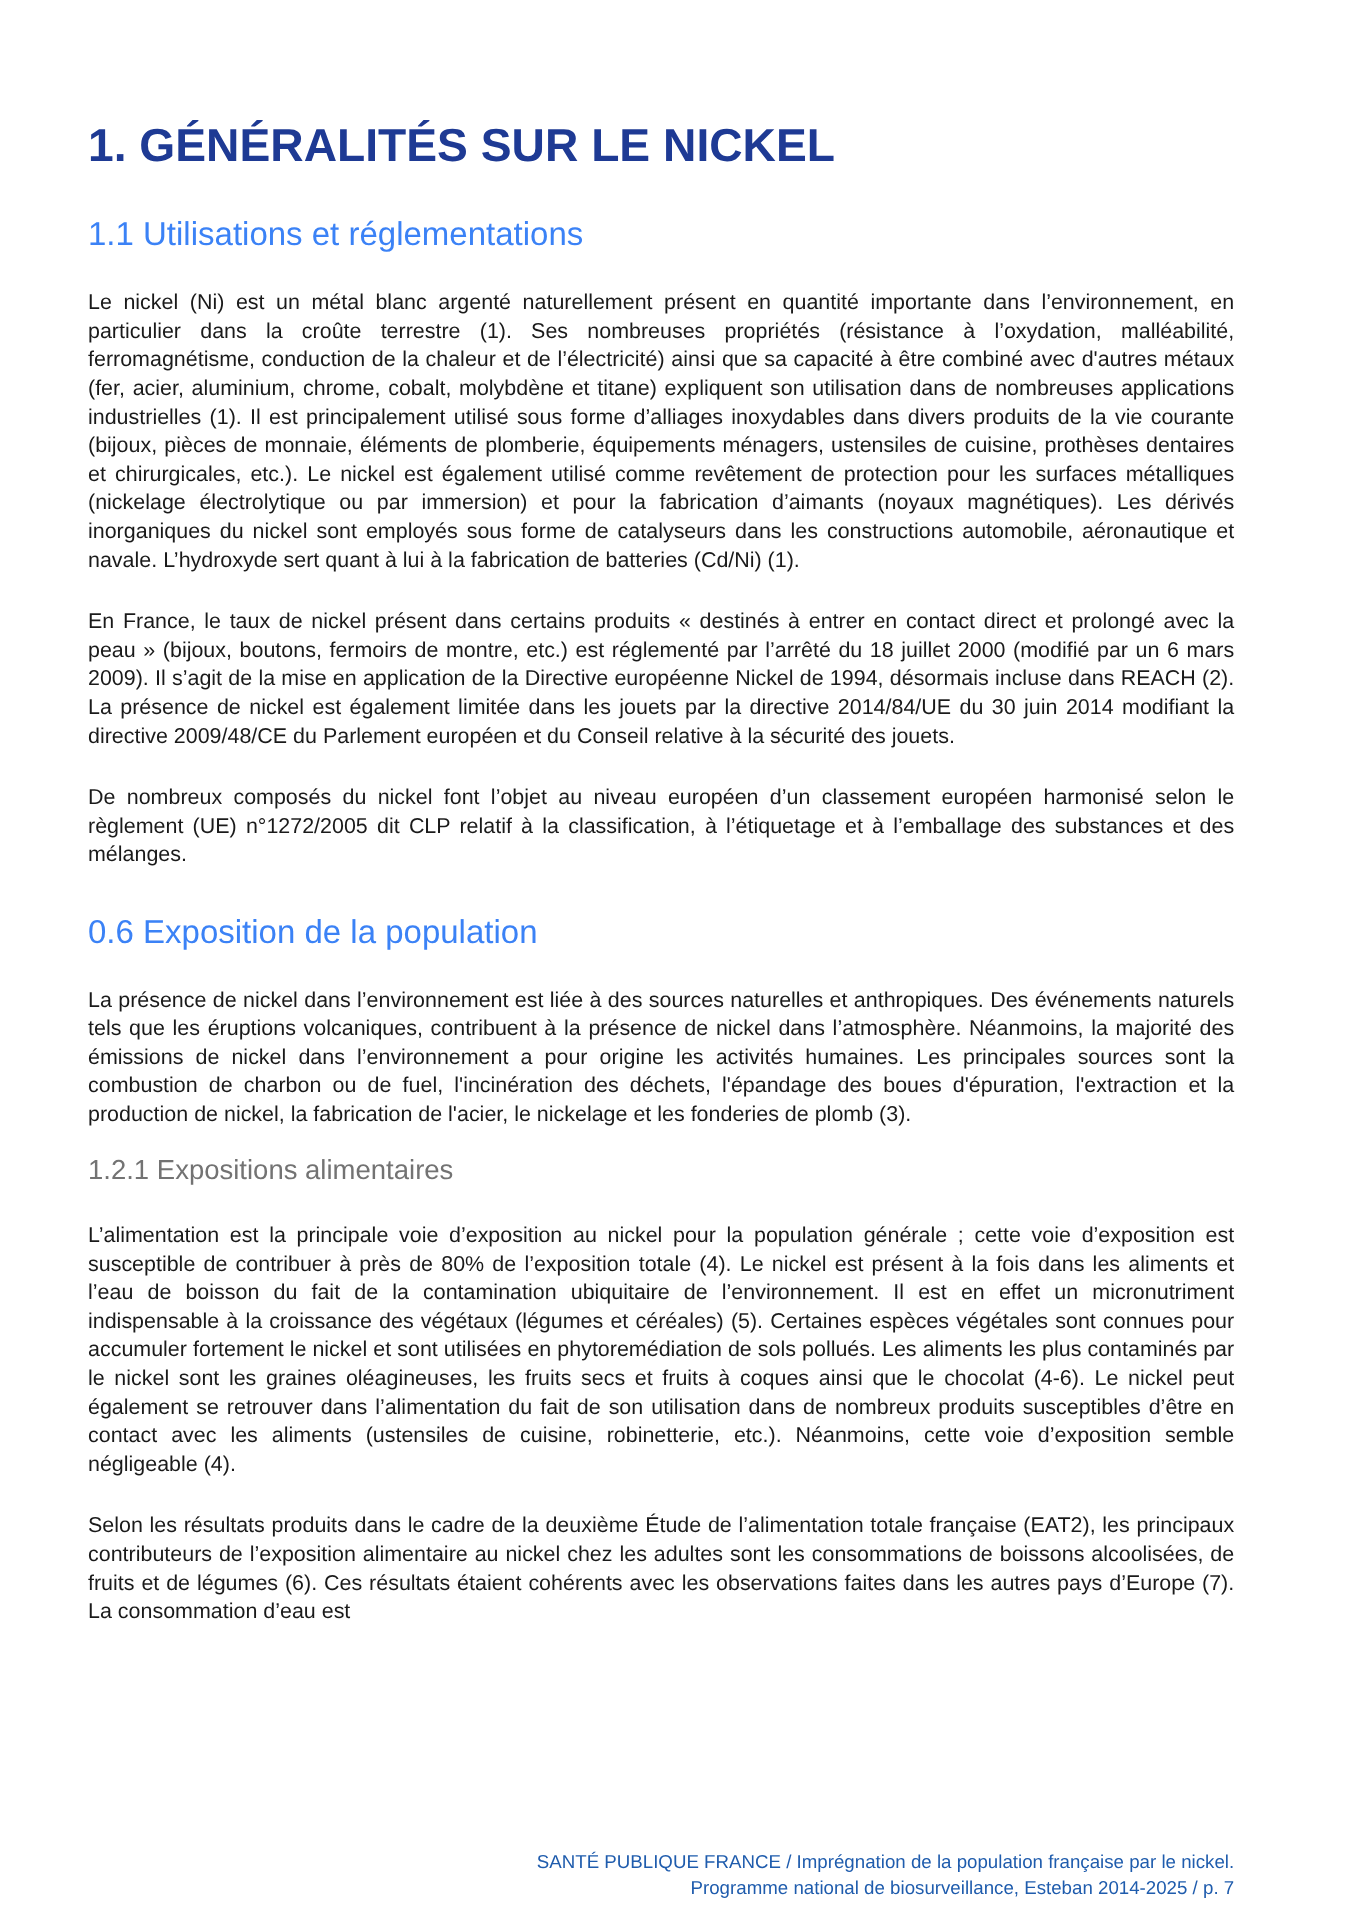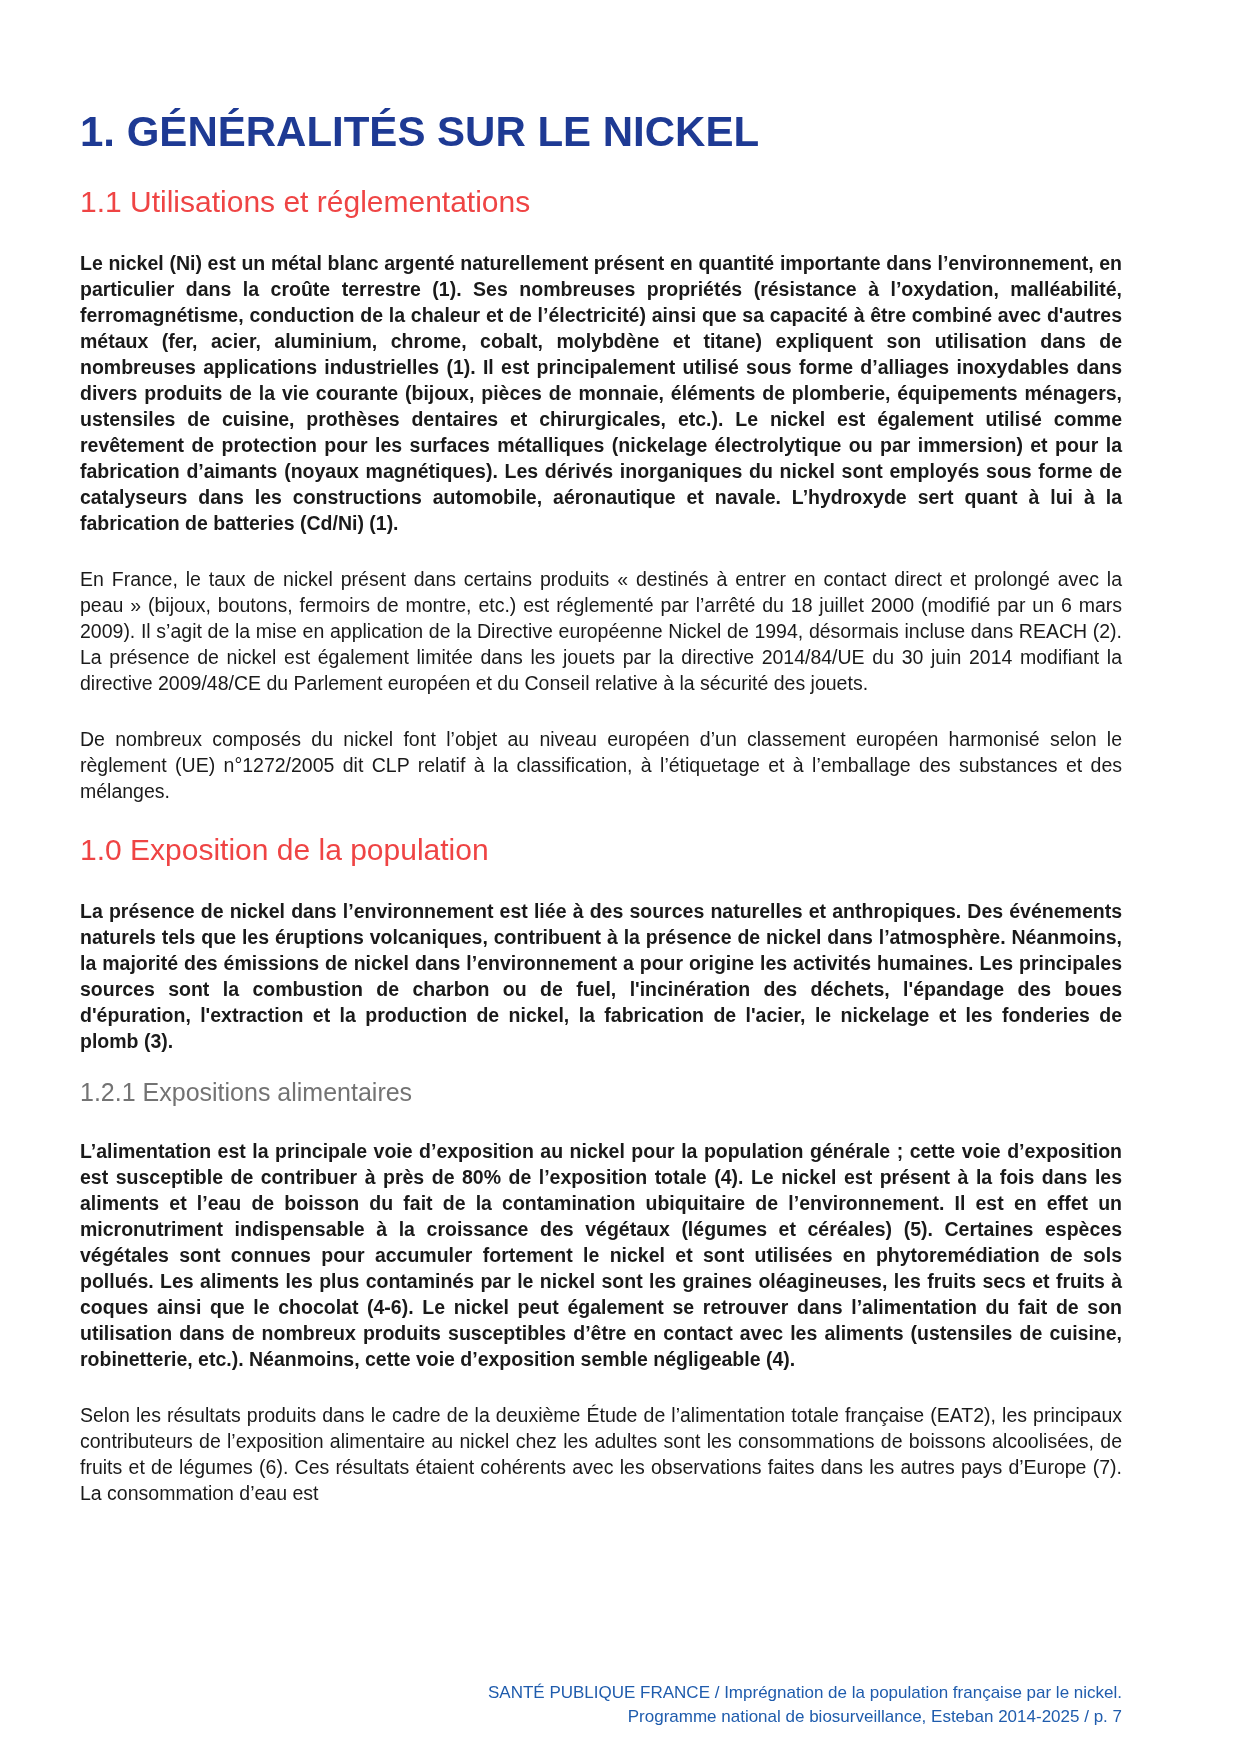--- a/index.html
+++ b/index.html
@@ -24,43 +24,42 @@
   }
   h1.doc-title {
     margin: 0;
     font-size: 42px;
     line-height: 48px;
     font-weight: bold;
     color: #1e3a94;
     letter-spacing: 0px;
   }
   h2.sec-heading {
-    margin: 28px 0 0 0;
+    margin: 40px 0 0 0;
     font-size: 30px;
     line-height: 36px;
     font-weight: normal;
-    color: #ef4444;
+    color: #3b82f6;
   }
   h3.subsec-heading {
     margin: 22px 0 0 0;
     font-size: 25px;
     line-height: 32px;
     font-weight: normal;
     color: #737373;
   }
   p.body-para {
     margin: 30px 0 0 0;
     font-size: 19.5px;
     line-height: 26px;
     text-align: justify;
     color: #1a1a1a;
   }
   p.body-para.first-after-heading {
     margin-top: 30px;
-    font-weight: bold;
   }
   .footer {
     position: absolute;
     right: 119px;
     bottom: 26px;
     text-align: right;
     font-size: 17px;
     line-height: 24px;
     color: #1f5cad;
     margin-left: 13px;
@@ -74,21 +73,21 @@
   <h1 class="doc-title">1. GÉNÉRALITÉS SUR LE NICKEL</h1>
 
   <h2 class="sec-heading">1.1 Utilisations et réglementations</h2>
 
   <p class="body-para first-after-heading">Le nickel (Ni) est un métal blanc argenté naturellement présent en quantité importante dans l’environnement, en particulier dans la croûte terrestre (1). Ses nombreuses propriétés (résistance à l’oxydation, malléabilité, ferromagnétisme, conduction de la chaleur et de l’électricité) ainsi que sa capacité à être combiné avec d'autres métaux (fer, acier, aluminium, chrome, cobalt, molybdène et titane) expliquent son utilisation dans de nombreuses applications industrielles (1). Il est principalement utilisé sous forme d’alliages inoxydables dans divers produits de la vie courante (bijoux, pièces de monnaie, éléments de plomberie, équipements ménagers, ustensiles de cuisine, prothèses dentaires et chirurgicales, etc.). Le nickel est également utilisé comme revêtement de protection pour les surfaces métalliques (nickelage électrolytique ou par immersion) et pour la fabrication d’aimants (noyaux magnétiques). Les dérivés inorganiques du nickel sont employés sous forme de catalyseurs dans les constructions automobile, aéronautique et navale. L’hydroxyde sert quant à lui à la fabrication de batteries (Cd/Ni) (1).</p>
 
   <p class="body-para">En France, le taux de nickel présent dans certains produits «&nbsp;destinés à entrer en contact direct et prolongé avec la peau&nbsp;» (bijoux, boutons, fermoirs de montre, etc.) est réglementé par l’arrêté du 18 juillet 2000 (modifié par un 6 mars 2009). Il s’agit de la mise en application de la Directive européenne Nickel de 1994, désormais incluse dans REACH (2). La présence de nickel est également limitée dans les jouets par la directive 2014/84/UE du 30 juin 2014 modifiant la directive 2009/48/CE du Parlement européen et du Conseil relative à la sécurité des jouets.</p>
 
   <p class="body-para">De nombreux composés du nickel font l’objet au niveau européen d’un classement européen harmonisé selon le règlement (UE) n°1272/2005 dit CLP relatif à la classification, à l’étiquetage et à l’emballage des substances et des mélanges.</p>
 
-  <h2 class="sec-heading">1.0 Exposition de la population</h2>
+  <h2 class="sec-heading">0.6 Exposition de la population</h2>
 
   <p class="body-para first-after-heading">La présence de nickel dans l’environnement est liée à des sources naturelles et anthropiques. Des événements naturels tels que les éruptions volcaniques, contribuent à la présence de nickel dans l’atmosphère. Néanmoins, la majorité des émissions de nickel dans l’environnement a pour origine les activités humaines. Les principales sources sont la combustion de charbon ou de fuel, l'incinération des déchets, l'épandage des boues d'épuration, l'extraction et la production de nickel, la fabrication de l'acier, le nickelage et les fonderies de plomb (3).</p>
 
   <h3 class="subsec-heading">1.2.1 Expositions alimentaires</h3>
 
   <p class="body-para first-after-heading">L’alimentation est la principale voie d’exposition au nickel pour la population générale&nbsp;; cette voie d’exposition est susceptible de contribuer à près de 80% de l’exposition totale (4). Le nickel est présent à la fois dans les aliments et l’eau de boisson du fait de la contamination ubiquitaire de l’environnement. Il est en effet un micronutriment indispensable à la croissance des végétaux (légumes et céréales) (5). Certaines espèces végétales sont connues pour accumuler fortement le nickel et sont utilisées en phytoremédiation de sols pollués. Les aliments les plus contaminés par le nickel sont les graines oléagineuses, les fruits secs et fruits à coques ainsi que le chocolat (4-6). Le nickel peut également se retrouver dans l’alimentation du fait de son utilisation dans de nombreux produits susceptibles d’être en contact avec les aliments (ustensiles de cuisine, robinetterie, etc.). Néanmoins, cette voie d’exposition semble négligeable (4).</p>
 
   <p class="body-para">Selon les résultats produits dans le cadre de la deuxième Étude de l’alimentation totale française (EAT2), les principaux contributeurs de l’exposition alimentaire au nickel chez les adultes sont les consommations de boissons alcoolisées, de fruits et de légumes (6). Ces résultats étaient cohérents avec les observations faites dans les autres pays d’Europe (7). La consommation d’eau est</p>
 
   <div class="footer">

